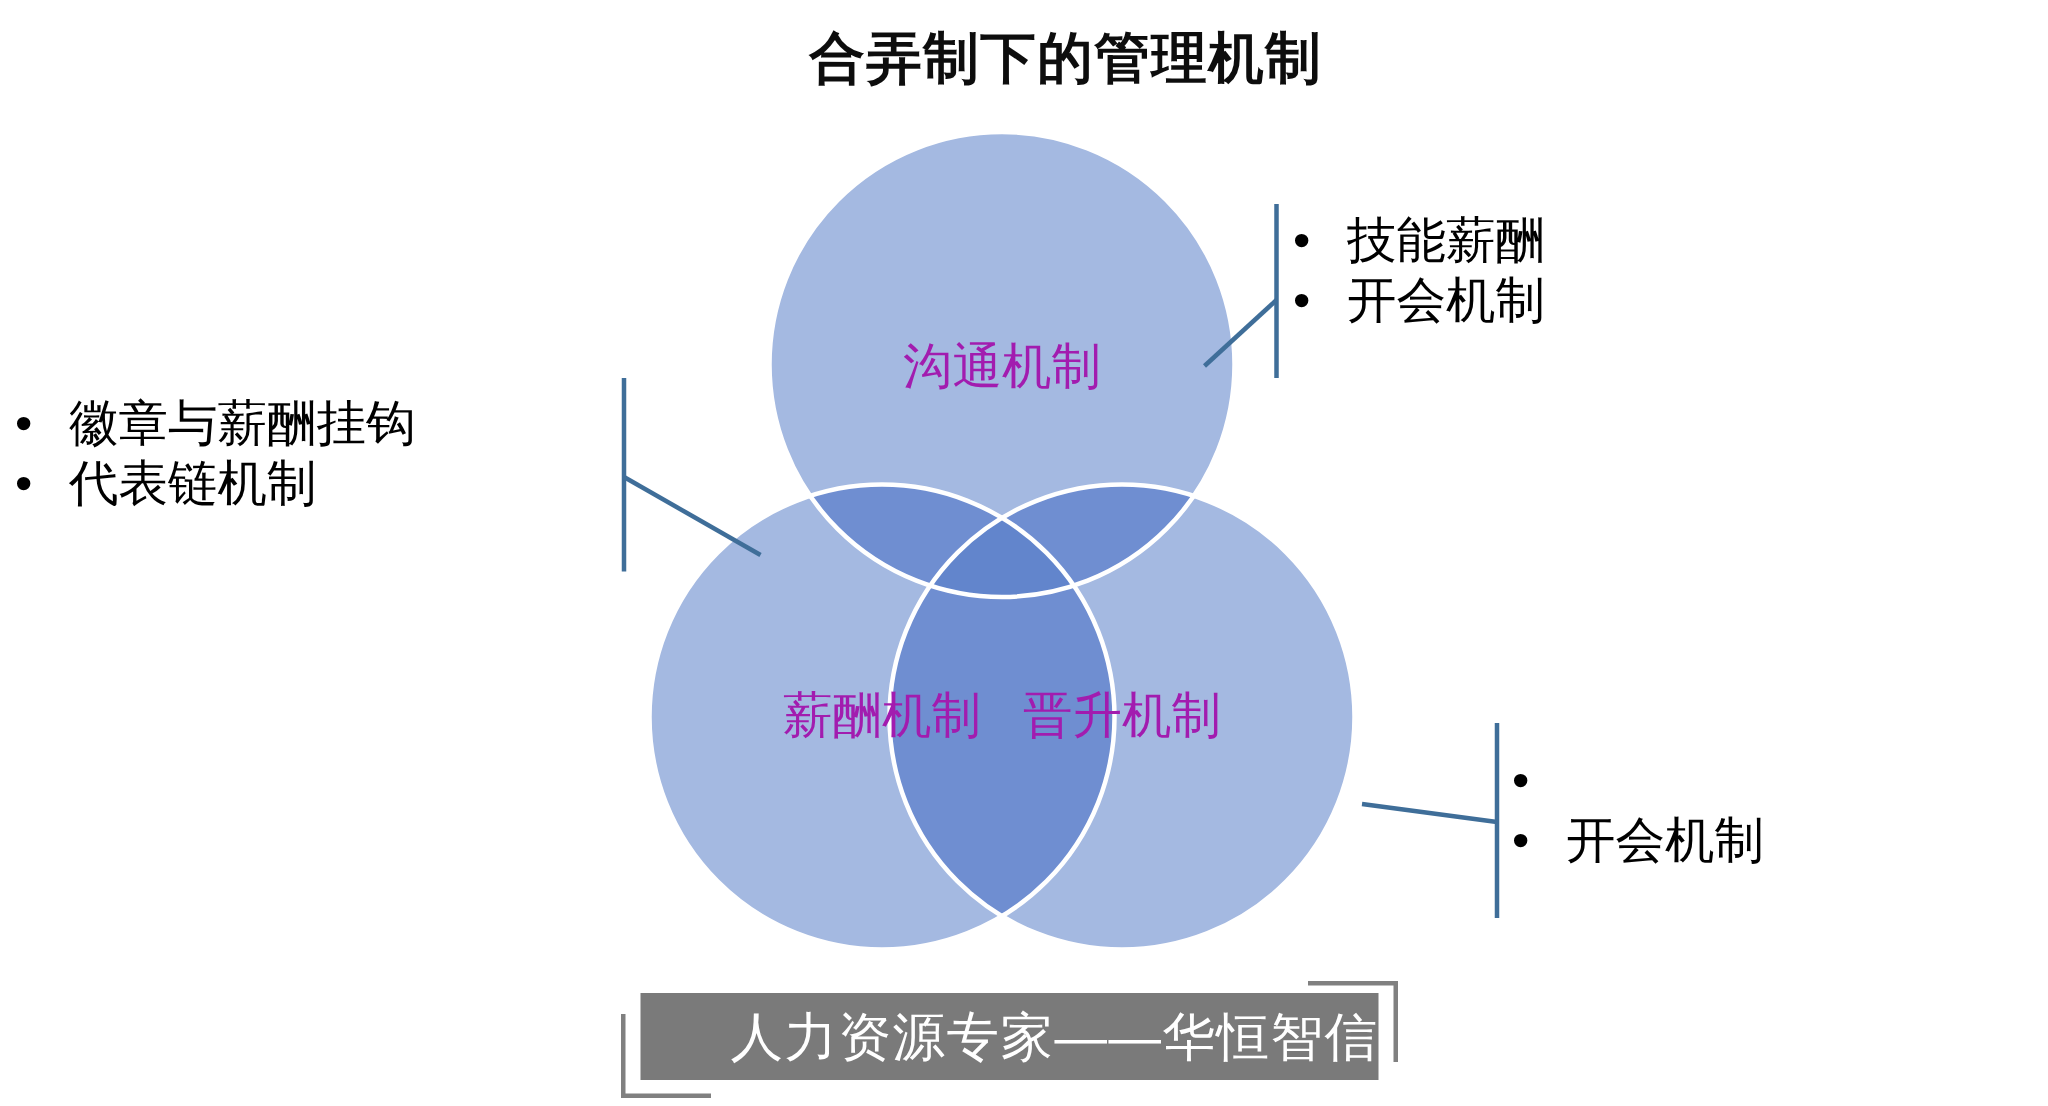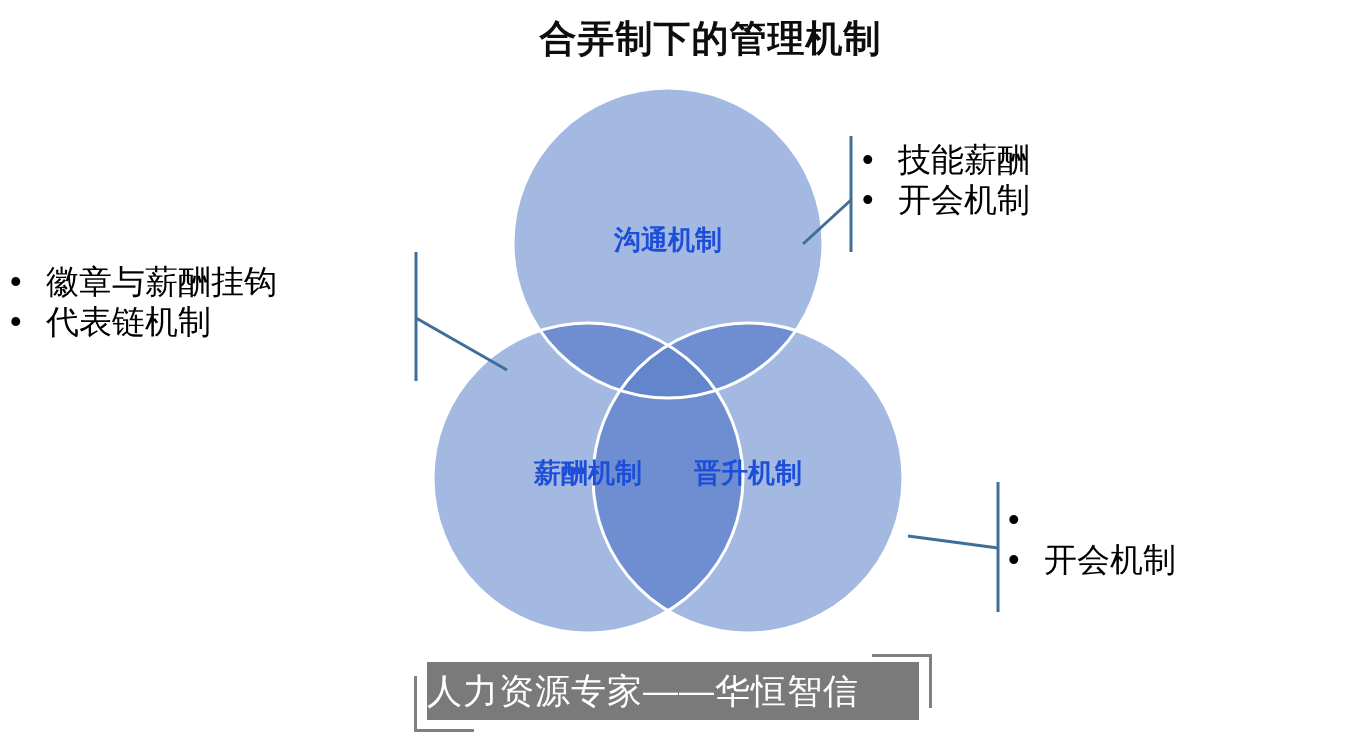--- a/index.html
+++ b/index.html
@@ -36,23 +36,23 @@
   #venn-svg {
     position: absolute;
     left: 0;
     top: 0;
     width: 1365px;
     height: 737px;
   }
 
   .venn-label {
     position: absolute;
-    font-size: 27px;
-    font-weight: bold;
-    color: #1d4ed8;
+    font-size: 33px;
+    font-weight: normal;
+    color: #a21caf;
     white-space: nowrap;
     text-align: center;
   }
   #venn-label-top     { left: 548px; top: 222px; width: 240px; }
   #venn-label-left    { left: 468px; top: 455px; width: 240px; }
   #venn-label-right   { left: 628px; top: 455px; width: 240px; }
 
   
   .callout { position: absolute; }
   .callout ul { list-style: none; }
@@ -81,21 +81,21 @@
   
   #footer-banner {
     position: absolute;
     left: 427px;
     top: 662px;
     width: 492px;
     height: 58px;
     background: #7a7a7a;
     display: flex;
     align-items: center;
-    justify-content: flex-start;
+    justify-content: flex-end;
   }
   #footer-banner-text {
     font-size: 35px;
     color: #ffffff;
     white-space: nowrap;
     letter-spacing: 1px;
   }
   
   #bracket-left {
     position: absolute;

